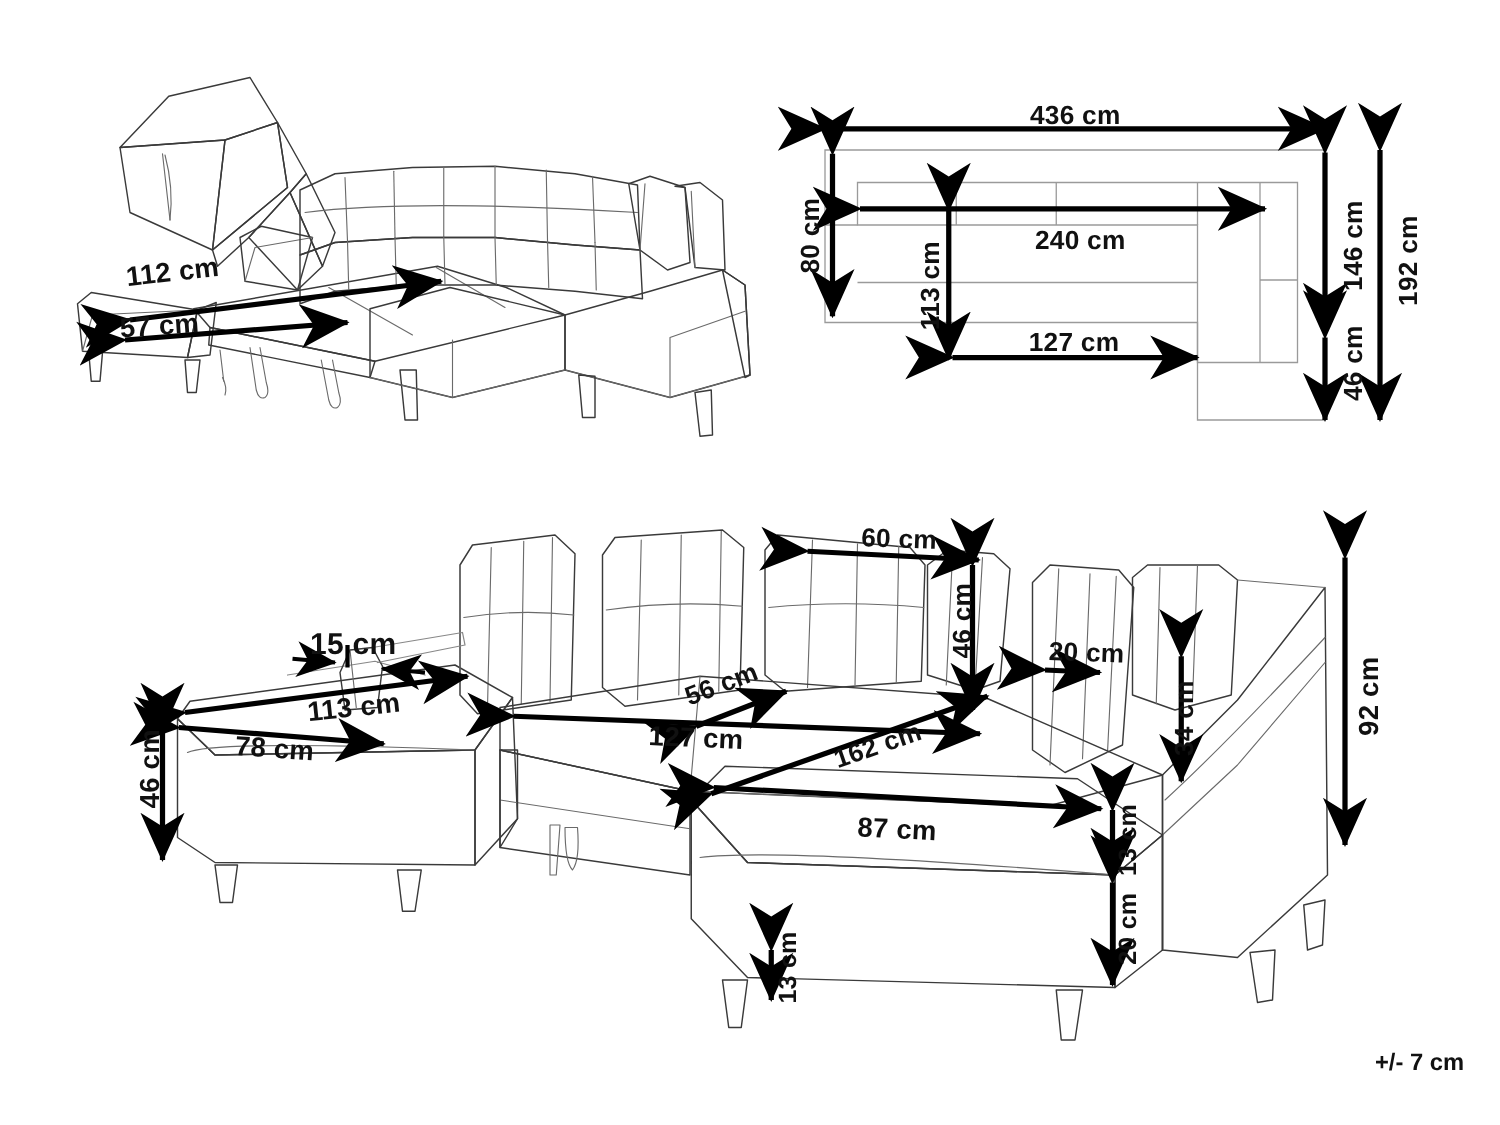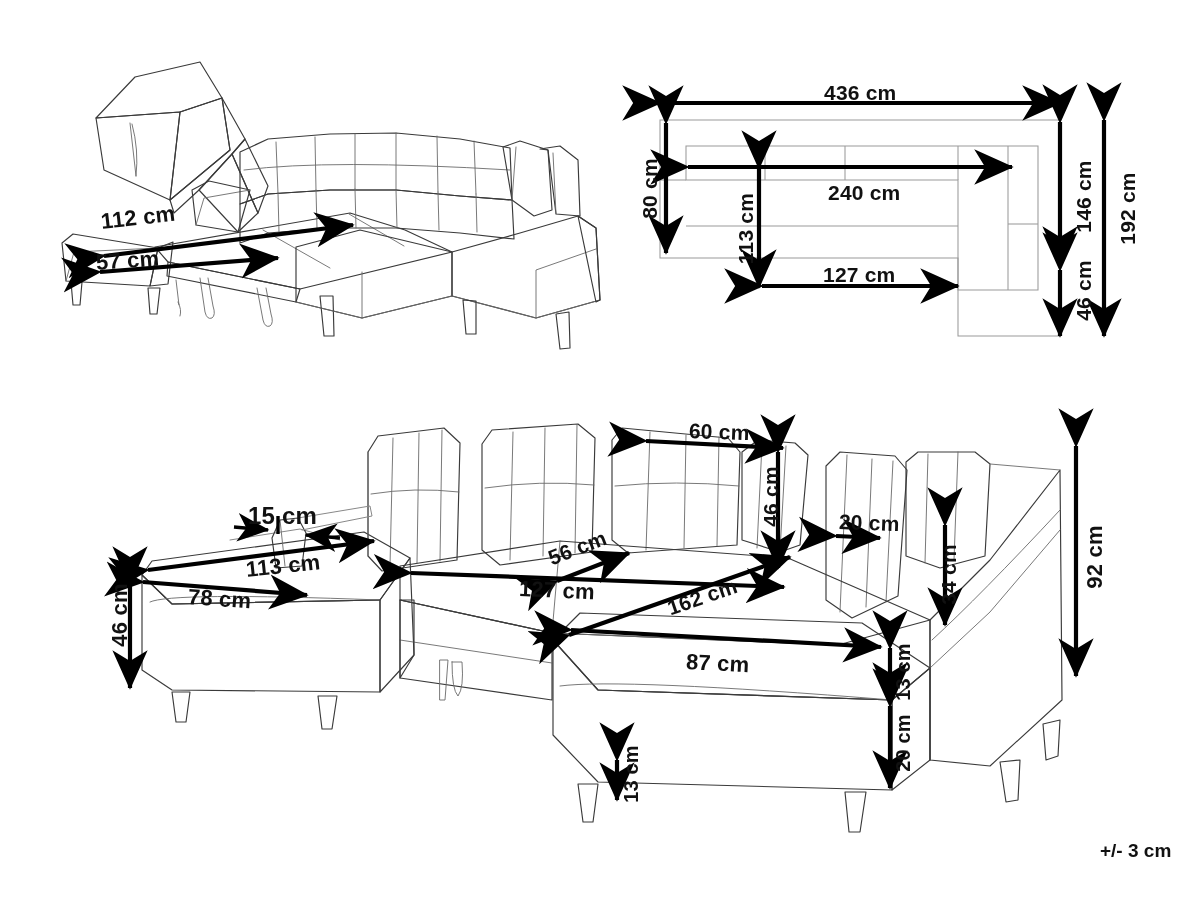--- a/index.html
+++ b/index.html
@@ -321,15 +321,15 @@
   <div class="dimlabel v-rot" style="left:734px; top:486px; width:72px; text-align:center; font-size:21px;">46 cm</div>
   <div class="dimlabel" style="left:668px; top:598px; font-size:21px; transform:rotate(-19deg); transform-origin:left center;">162 cm</div>
   <div class="dimlabel" style="left:686px; top:651px; font-size:22px; transform:rotate(3deg); transform-origin:left center;">87 cm</div>
   <div class="dimlabel" style="left:839px; top:511px; font-size:21px; transform:rotate(2deg); transform-origin:left center;">20 cm</div>
   <div class="dimlabel v-rot" style="left:912px; top:564px; width:72px; text-align:center; font-size:21px;">34 cm</div>
   <div class="dimlabel v-rot" style="left:872px; top:662px; width:62px; text-align:center; font-size:20px;">13 cm</div>
   <div class="dimlabel v-rot" style="left:872px; top:733px; width:62px; text-align:center; font-size:20px;">20 cm</div>
   <div class="dimlabel v-rot" style="left:600px; top:764px; width:62px; text-align:center; font-size:20px;">13 cm</div>
   <div class="dimlabel v-rot" style="left:1059px; top:546px; width:72px; text-align:center; font-size:22px;">92 cm</div>
 
-  <div class="tolerance" style="left:1100px; top:840px; font-size:19px;">+/- 3 cm</div>
+  <div class="tolerance" style="left:1100px; top:840px; font-size:19px;">+/- 7 cm</div>
 
 </div>
 
 </body></html>

